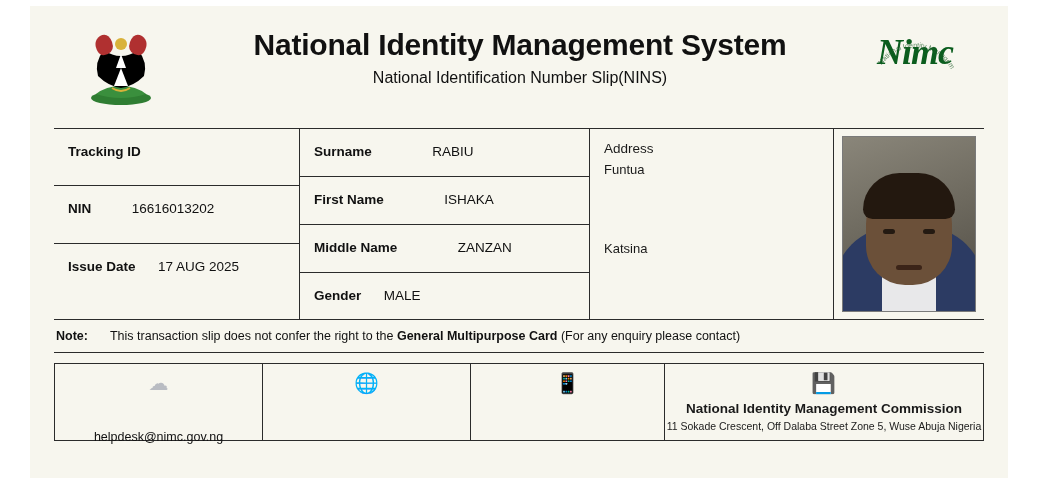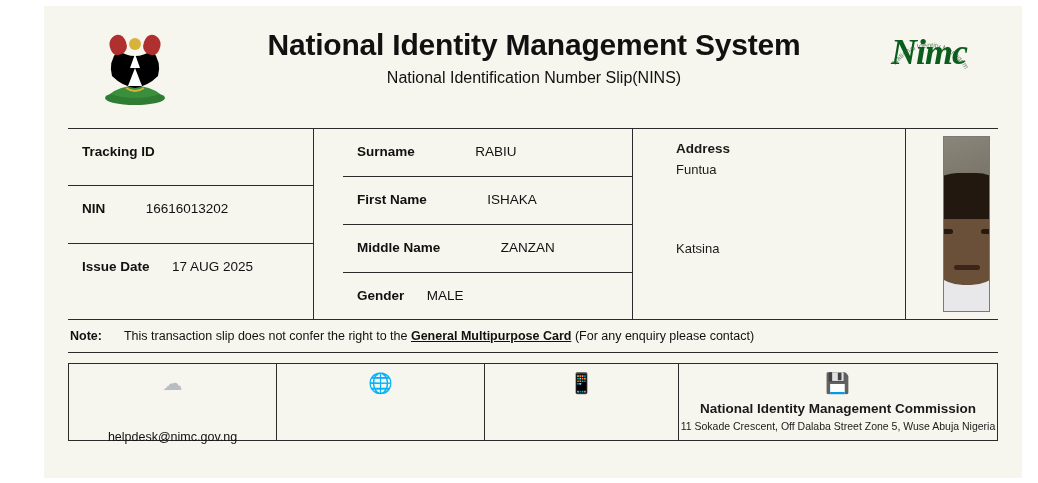--- a/index.html
+++ b/index.html
@@ -9,21 +9,21 @@
   }
   body {
     width: 1038px;
     height: 483px;
     font-family: "Liberation Sans", sans-serif;
     color: #1a1a1a;
     overflow: hidden;
   }
   .slip {
     position: absolute;
-    left: 44px;
+    left: 30px;
     top: 6px;
     width: 978px;
     height: 472px;
     background: #f7f6ee;
     box-sizing: border-box;
   }
 
   
   .header {
     position: relative;
@@ -90,21 +90,20 @@
 
   
   .details {
     position: relative;
     margin: 0 24px;
     border-top: 1.5px solid #2b2b2b;
     border-bottom: 1.5px solid #2b2b2b;
     height: 192px;
     box-sizing: border-box;
     display: flex;
-    gap: 29px;
   }
   .col-left {
     width: 246px;
     border-right: 1.5px solid #2b2b2b;
     box-sizing: border-box;
   }
   .col-mid {
     width: 290px;
     border-right: 1.5px solid #2b2b2b;
     box-sizing: border-box;
@@ -143,21 +142,21 @@
   .left-h3 { height: 75px; }
   .mid-h { height: 48px; }
   .mid-h-last { height: 48px; }
   .val-indent-nin { margin-left: 36px; }
   .val-indent-issue { margin-left: 18px; }
   .val-col { margin-left: 56px; }
   .val-col-gender { margin-left: 18px; }
 
   .addr-label {
     font-size: 13.5px;
-    font-weight: bold;
+    font-weight: normal;
     display: block;
     margin-bottom: 6px;
   }
   .addr-line1 {
     font-size: 13px;
     display: block;
   }
   .addr-line2 {
     position: absolute;
     left: 14px;
@@ -240,21 +239,21 @@
   .note {
     margin: 0 24px;
     padding: 9px 2px 9px 2px;
     border-bottom: 1.5px solid #2b2b2b;
     font-size: 12.5px;
     color: #111;
     white-space: nowrap;
   }
   .note b.note-head { font-weight: bold; }
   .note .note-gap { display: inline-block; width: 22px; }
-  .note .strong { font-weight: bold; text-decoration: underline; }
+  .note .strong { font-weight: bold; }
 
   
   .footer {
     margin: 10px 24px 0 24px;
     height: 78px;
     border: 1.5px solid #2b2b2b;
     box-sizing: border-box;
     display: flex;
   }
   .fcell {

